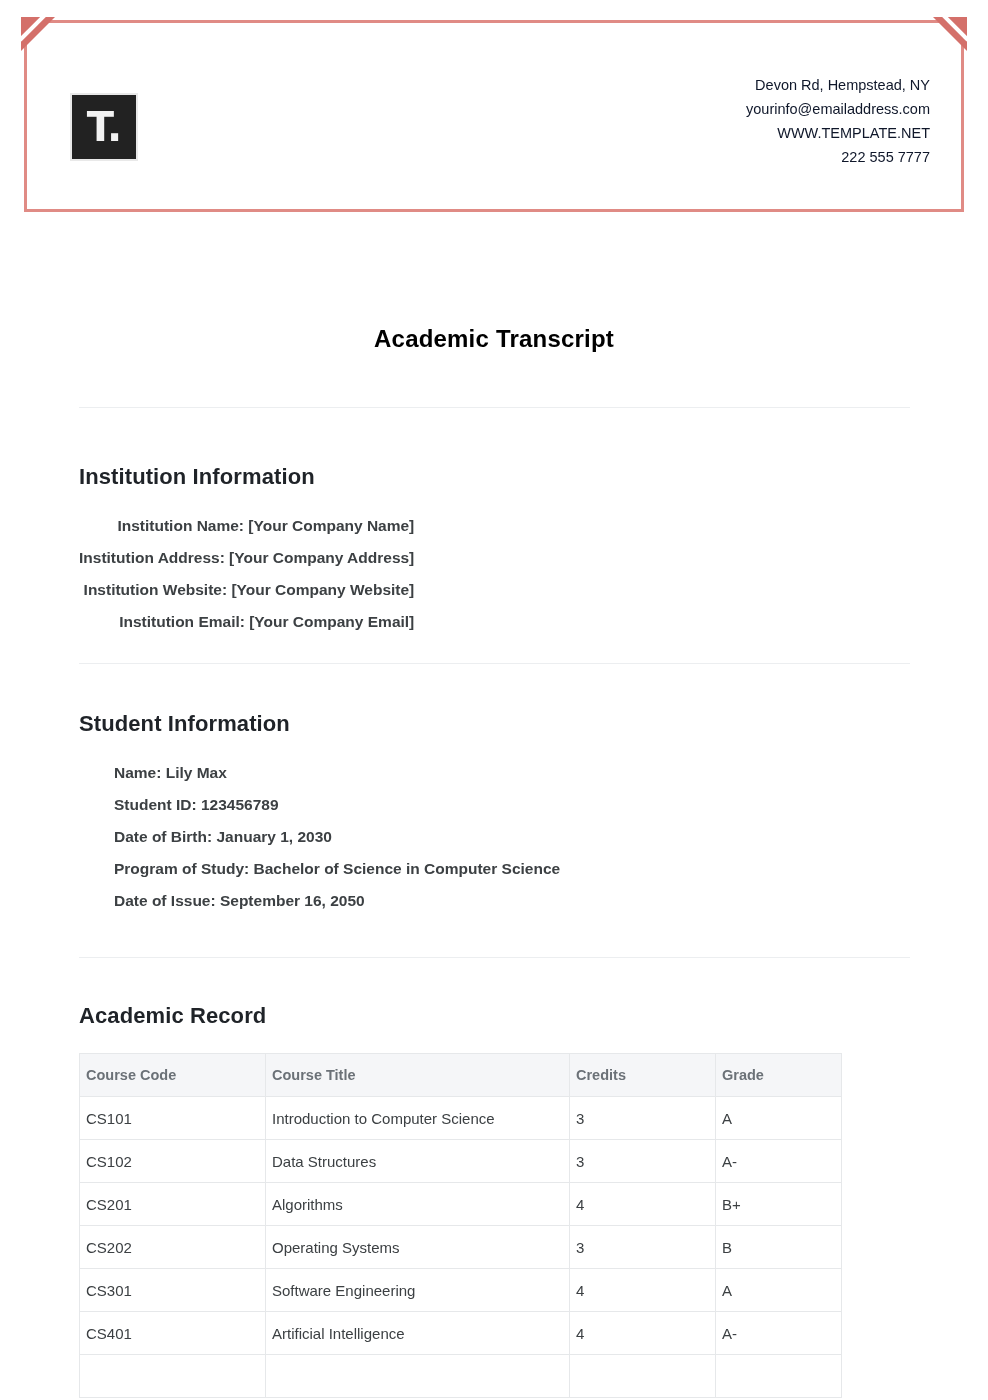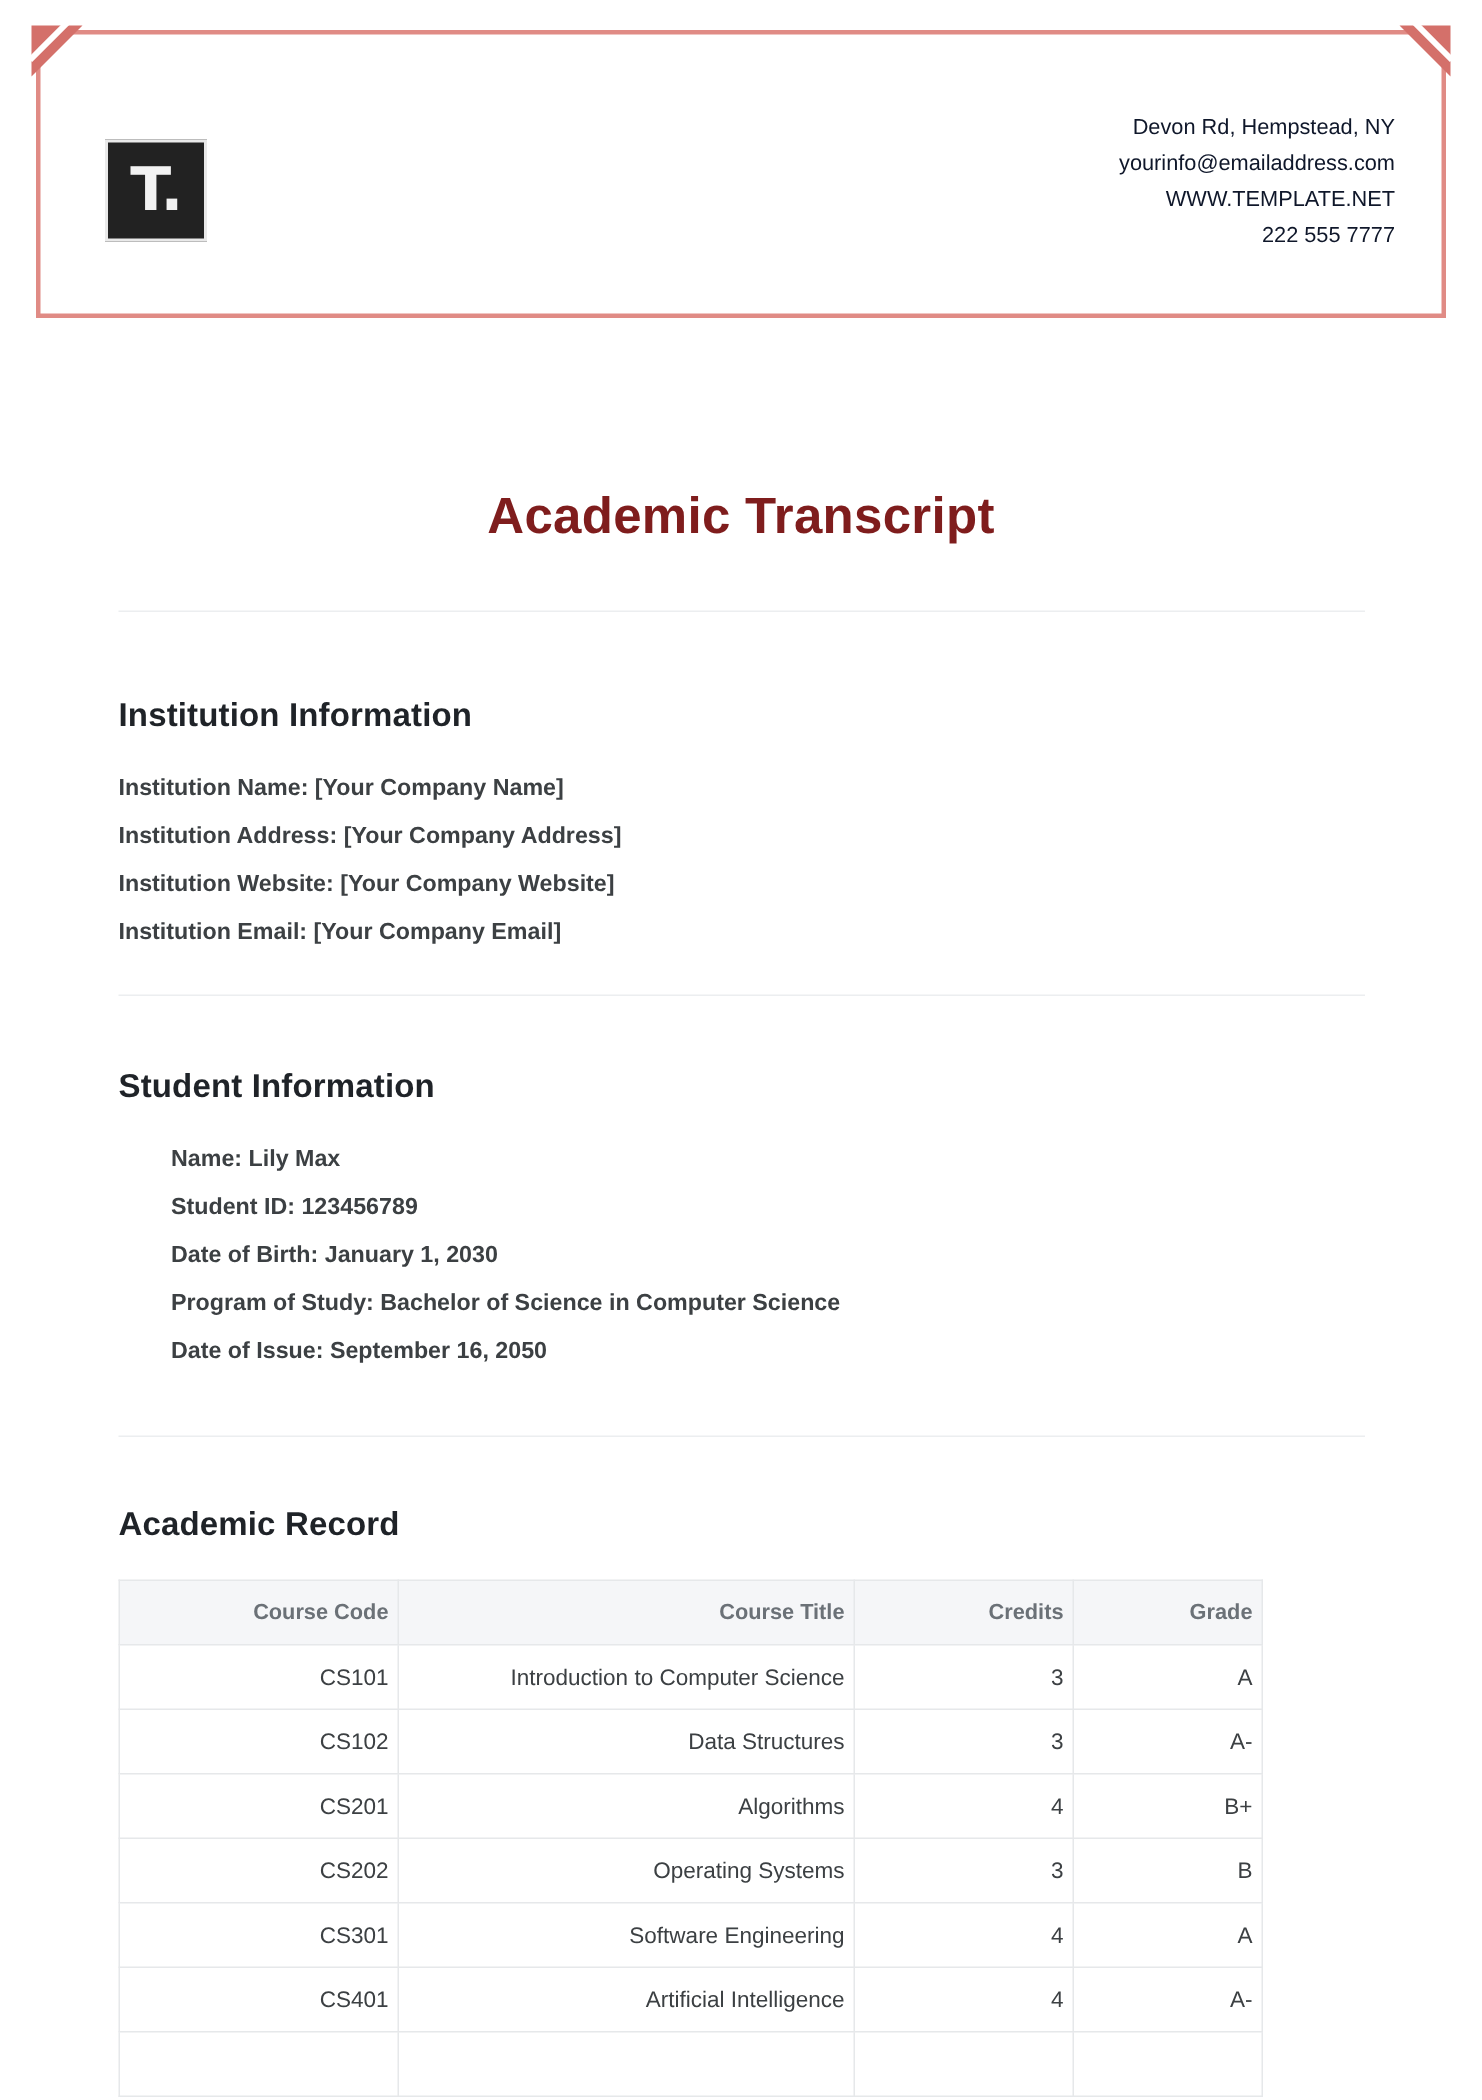--- a/index.html
+++ b/index.html
@@ -114,23 +114,23 @@
   }
   .contact div { white-space: nowrap; }
 
   
   .doc-title {
     position: absolute;
     left: 0;
     right: 0;
     top: 325px;
     text-align: center;
-    font-size: 34px;
-    font-weight: 700;
-    color: #7f1d1d;
+    font-size: 24px;
+    font-weight: 700;
+    color: #000000;
     letter-spacing: 0.2px;
   }
 
   .rule {
     position: absolute;
     left: 79px;
     width: 831px;
     height: 1px;
     background: #eceef0;
   }
@@ -146,20 +146,21 @@
     color: #1f2328;
     letter-spacing: 0.1px;
   }
 
   .lines-strong {
     margin-top: 20px;
     font-size: 15.5px;
     font-weight: 700;
     color: #3c4043;
     line-height: 32px;
+    text-align: right;
   }
   .lines-med {
     margin-top: 20px;
     font-size: 15.5px;
     font-weight: 600;
     color: #3c4043;
     line-height: 32px;
     margin-left: 35px;
   }
 
@@ -172,21 +173,21 @@
     position: absolute;
     left: 79px;
     top: 1053px;
     width: 762px;
     border-collapse: collapse;
     table-layout: fixed;
   }
   .record-table th,
   .record-table td {
     border: 1px solid #e6e8ea;
-    text-align: right;
+    text-align: left;
     height: 43px;
     padding: 0 6px;
     font-size: 15px;
     white-space: nowrap;
     overflow: hidden;
   }
   .record-table th {
     background: #f5f6f8;
     color: #6b7177;
     font-weight: 700;

